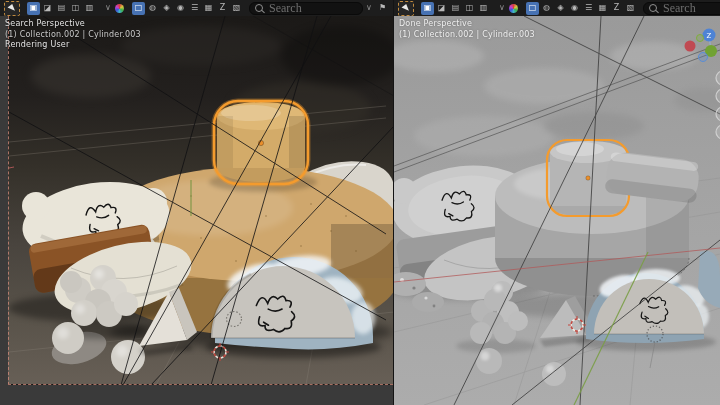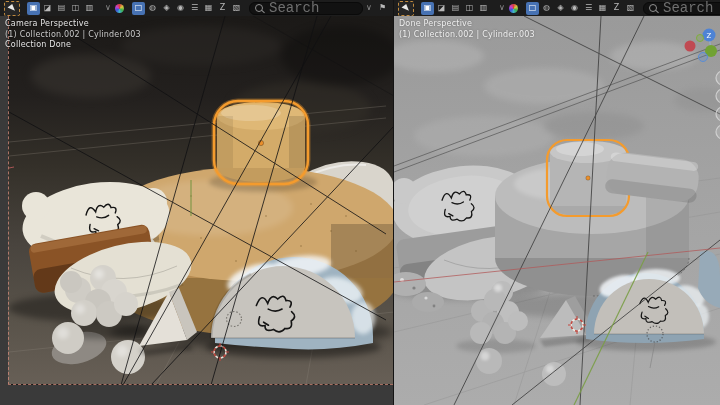--- a/index.html
+++ b/index.html
@@ -23,22 +23,22 @@
   .cursor-ico{width:0;height:0;border-top:7px solid #e8e8e8;border-left:4px solid transparent;
               border-right:2px solid transparent;transform:rotate(-38deg);}
   .cwheel{width:9px;height:9px;border-radius:50%;flex:none;margin:0 1px;
           background:conic-gradient(#d94040,#d9c840,#3fae4a,#3fb4c9,#4052d9,#c940c9,#d94040);}
   .search{display:flex;align-items:center;gap:4px;height:11px;border-radius:6px;background:#121212;
           border:1px solid #0a0a0a;padding:0 5px;flex:none;margin-left:5px;}
   .search-l{width:102px;} .search-r{width:88px;}
   .mag{position:relative;width:6px;height:6px;border:1px solid #8f8f8f;border-radius:50%;flex:none;}
   .mag::after{content:"";position:absolute;width:4px;height:1px;background:#8f8f8f;
               right:-3px;bottom:-1px;transform:rotate(40deg);}
-  .search input{background:transparent;border:none;outline:none;color:#bdbdbd;font-size:14px;
-                width:100%;font-family:Liberation Mono, monospace;}
+  .search input{background:transparent;border:none;outline:none;color:#bdbdbd;font-size:12px;
+                width:100%;font-family:Liberation Serif, serif;}
   .search input::placeholder{color:#6f6f6f;}
   .rgrp{display:flex;align-items:center;gap:2px;margin-left:auto;flex:none;}
 
   
   .scene{position:absolute;top:16px;left:0;right:0;bottom:0;}
   .cam{position:absolute;left:8px;top:0;right:0;bottom:20px;overflow:hidden;
        border-left:1px dashed rgba(213,140,124,.75);border-bottom:1px dashed rgba(213,140,124,.75);
        background:linear-gradient(180deg,#1b1917 0%,#23201e 22%,#343029 41%,#49443e 62%,#585249 81%,#675f56 100%);}
   .scene-right-bg{position:absolute;inset:0;background:linear-gradient(180deg,#9a9a9a 0%,#a3a3a3 45%,#acacac 100%);}
   .ovl{position:absolute;left:5px;top:3px;z-index:6;font-size:8px;line-height:10.5px;
@@ -238,23 +238,23 @@
               <path d="M224,0 L120,369"></path>
             <path d="M316,0 L210,369"></path>
               <path d="M393,110 L150,369"></path>
             <path d="M252,0 L393,80" opacity=".5"></path>
           </g>
           <path d="M190,164 L190,200" stroke="#72933f" stroke-width="1"></path>
           <path d="M8,152 l5,-1" stroke="#a85555" stroke-width="1"></path>
         </svg>
       </div>
       <div class="ovl">
-        <div>Camera Perspective</div>
+        <div>Search Perspective</div>
         <div class="dim">(1) Collection.002 | Cylinder.003</div>
-        <div>Collection Done</div>
+        <div>Rendering User</div>
       </div>
     </div>
   </div>
 
   <div class="divider"></div>
 
   <div class="vp vp-right">
     <div class="hdr">
       <span class="tool-btn">
           <span class="cursor-ico"></span>

